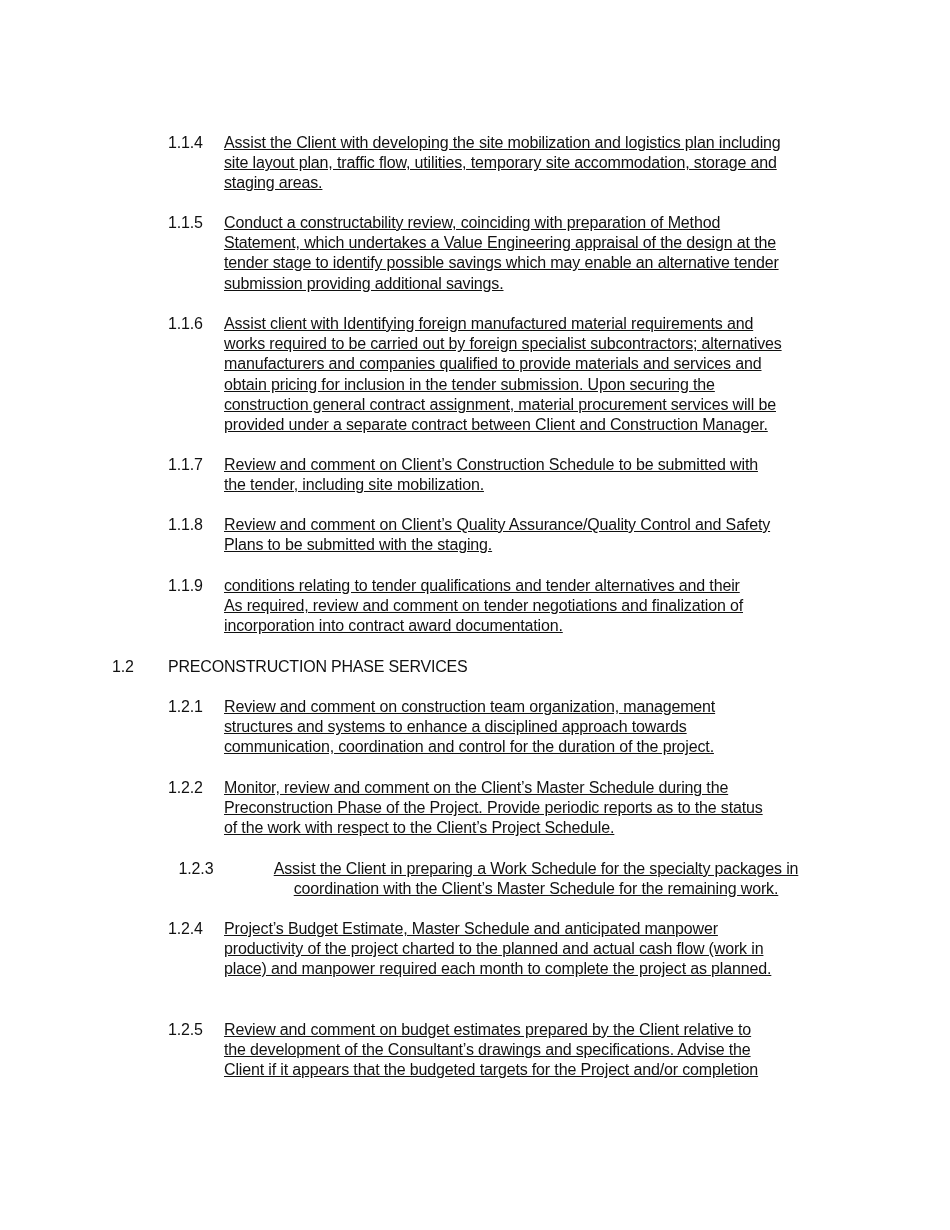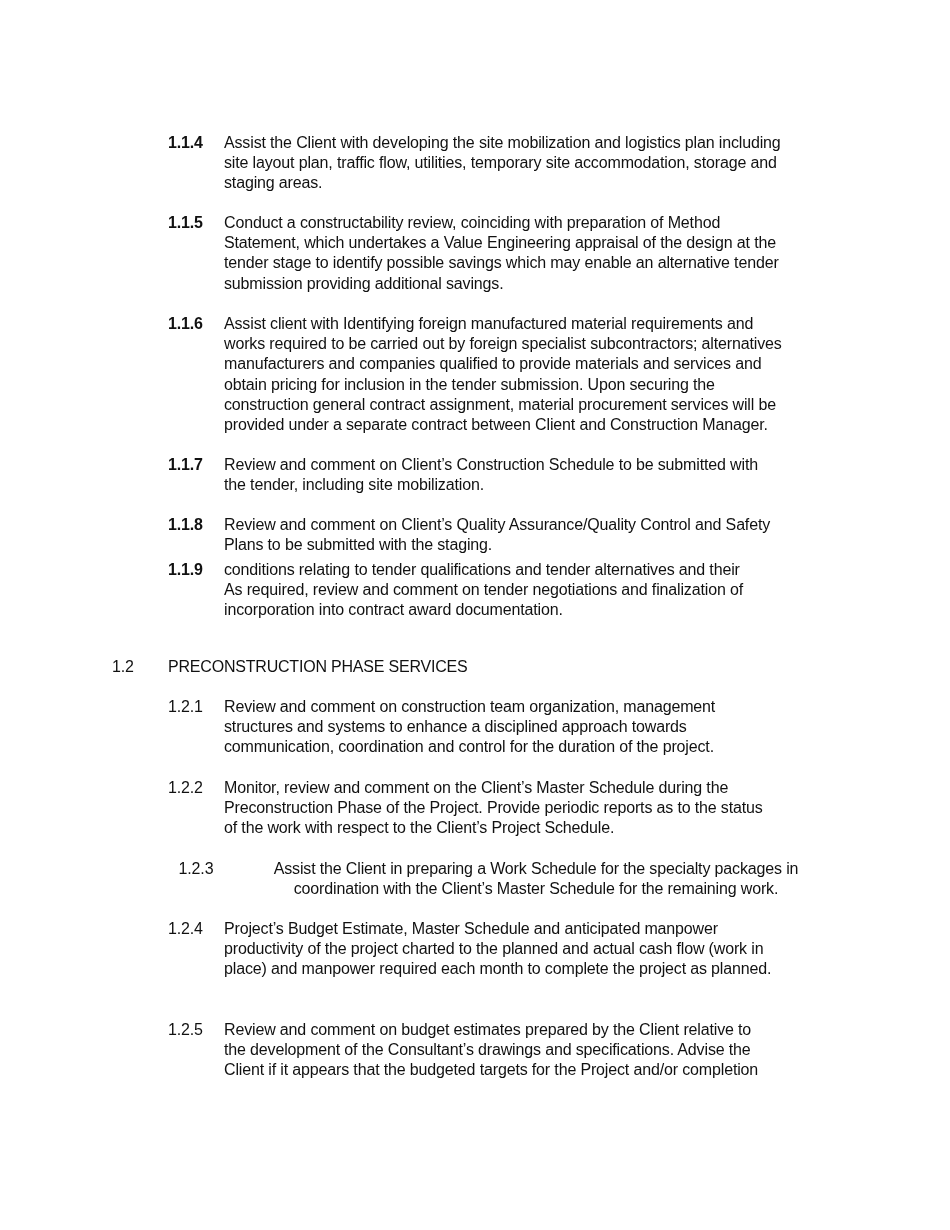--- a/index.html
+++ b/index.html
@@ -30,25 +30,26 @@
       line-height: 20.2px;
       letter-spacing: -0.15px;
     }
     .item .num {
       position: absolute;
       left: 0;
       top: 0;
       width: 56px;
     }
     .item .num.bold {
-      font-weight: bold;
+      font-weight: normal;
     }
     .item .txt {
       margin-left: 56px;
       display: block;
+      text-decoration: underline;
     }
     .line {
       display: block;
       white-space: nowrap;
     }
     .heading {
       position: absolute;
       left: 112px;
       font-size: 16px;
       line-height: 20px;
@@ -111,21 +112,21 @@
   </div>
 
   <div class="item" style="top:515px;">
     <span class="num bold">1.1.8</span>
     <span class="txt">
       <span class="line">Review and comment on Client’s Quality Assurance/Quality Control and Safety</span>
       <span class="line">Plans to be submitted with the staging.</span>
     </span>
   </div>
 
-  <div class="item" style="top:560px;">
+  <div class="item" style="top:576px;">
     <span class="num bold">1.1.9</span>
     <span class="txt">
       <span class="line">conditions relating to tender qualifications and tender alternatives and their</span>
       <span class="line">As required, review and comment on tender negotiations and finalization of</span>
       <span class="line">incorporation into contract award documentation.</span>
     </span>
   </div>
 
   <div class="heading" style="top:657px;">
     <span class="hnum">1.2</span>

